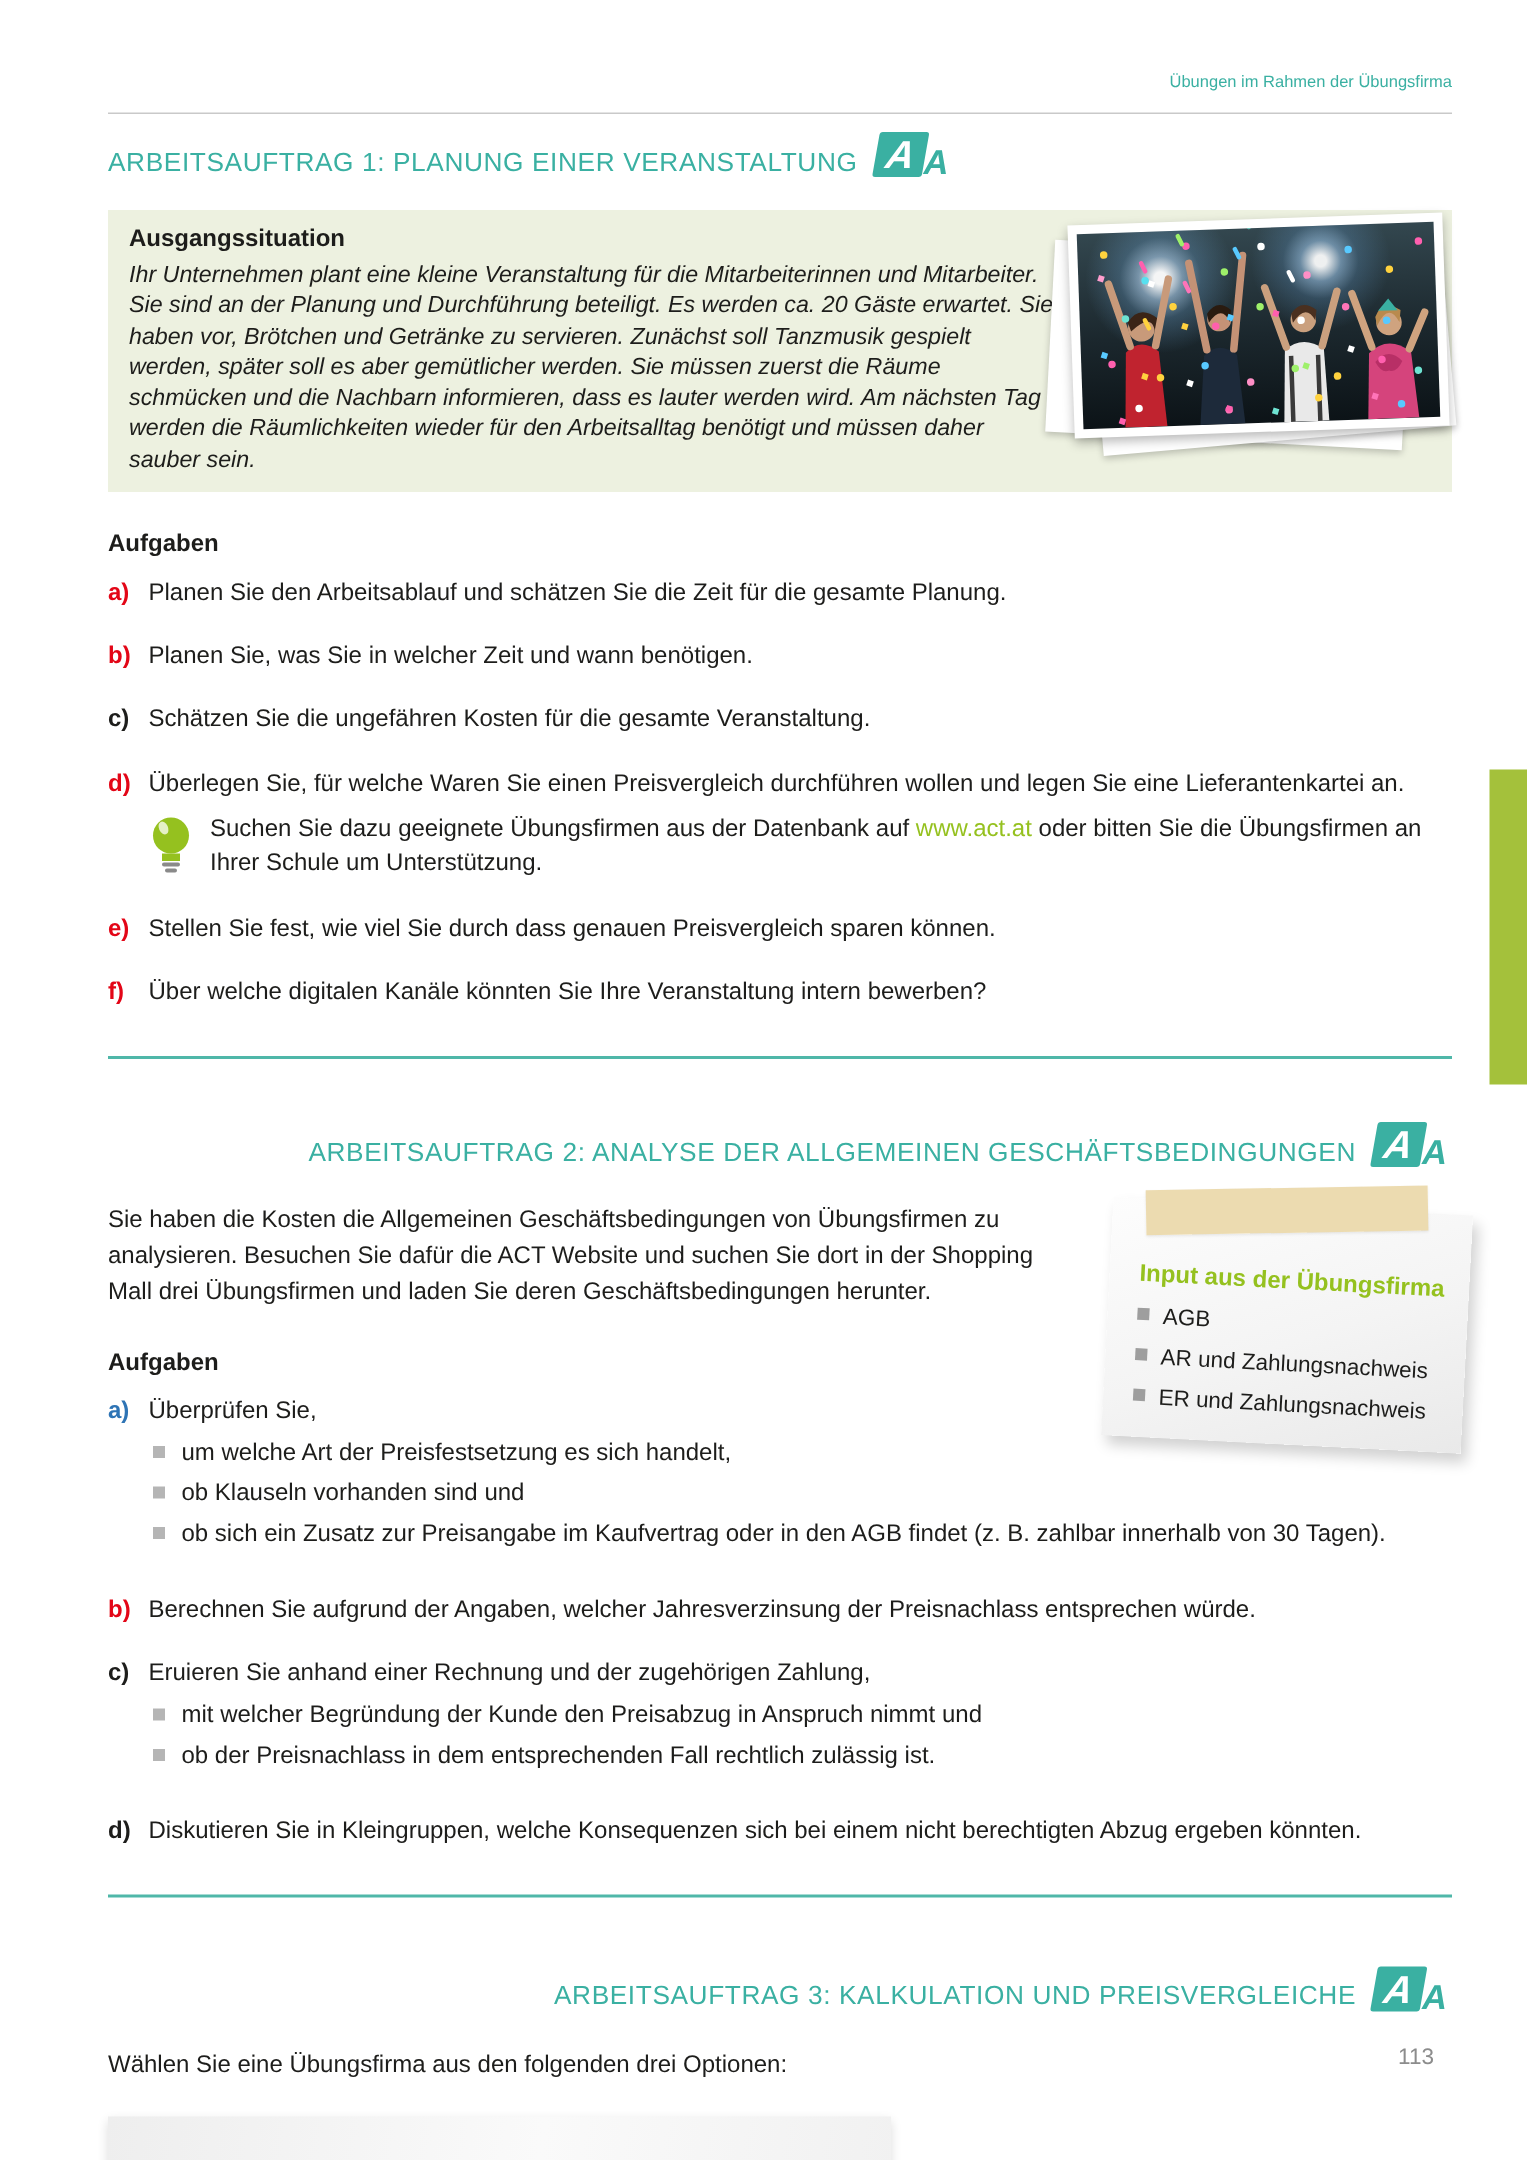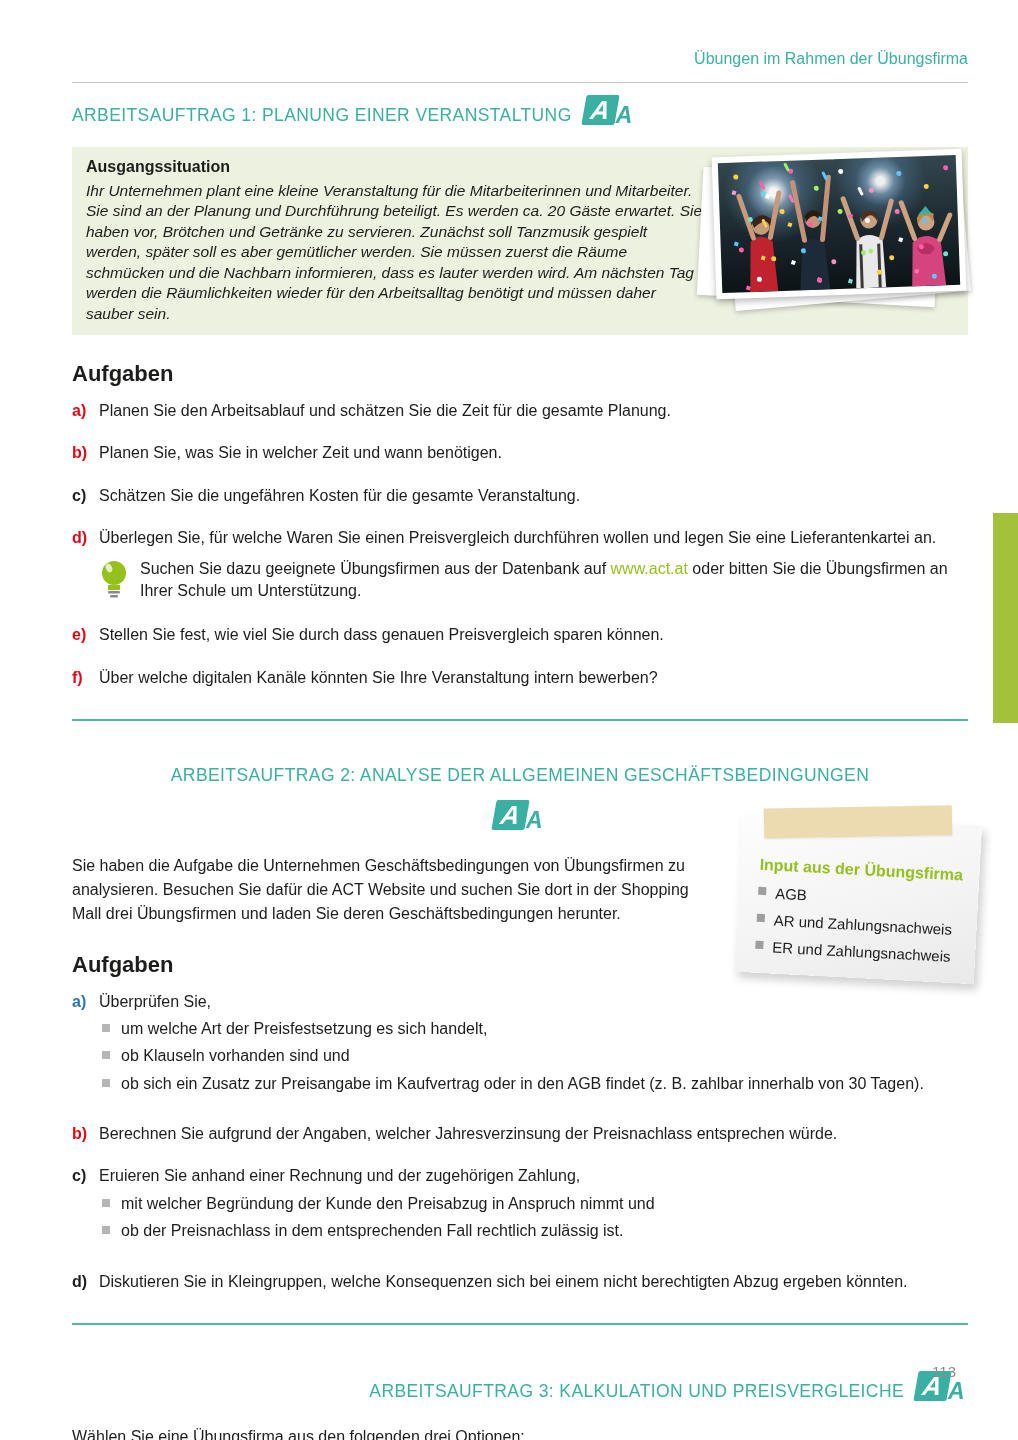--- a/index.html
+++ b/index.html
@@ -8,21 +8,21 @@
     font-family: "Liberation Sans", sans-serif;
     background:#ffffff; color:#1d1d1b;
     position:relative; overflow:hidden;
     font-size:16px; line-height:1.4;
   }
   .content { padding:0 50px 0 72px; position:relative; }
 
   
   .running-head {
     margin-top:48px; text-align:right;
-    color:#3ab0a2; font-size:16px;
+    color:#3ab0a2; font-size:11px;
   }
   .head-rule { border:none; border-top:1px solid #c9c9c9; margin-top:12px; }
 
   
   .sec-title-row { display:flex; align-items:center; gap:12px; }
   .sec-title-row.left  { justify-content:flex-start; margin-top:12px; }
   .sec-title-row.right { justify-content:flex-end; }
   .sec-title { color:#3ab0a2; font-size:17.5px; font-weight:normal; letter-spacing:.4px; }
 
   
@@ -80,42 +80,42 @@
     140px 8px #ff5fae,170px 35px #9ef06a,195px 15px #ffffff,220px 40px #ff74b8,
     40px 70px #58c9ff,70px 75px #ffd23e,100px 70px #ffffff,130px 78px #ff5fae,
     160px 70px #6ee3d2,190px 75px #ffd23e,215px 70px #ff9dce,25px 100px #9ef06a,
     65px 108px #ff5fae,125px 108px #58c9ff,185px 105px #ffffff; }
   .cf.st { width:3px; height:9px; border-radius:1.5px; transform:rotate(-25deg);
     box-shadow:30px 35px #ff5fae,75px 20px #ffd23e,105px 40px #6ee3d2,135px 30px #ffffff,
     165px 12px #ff8fc6,200px 45px #ffd23e,50px 60px #ff74b8,90px 55px #58c9ff,
     150px 45px #ffd23e,215px 55px #ff5fae,15px 70px #ffd23e,115px 85px #ffffff,60px 30px #9ef06a; }
 
   
-  .tasks-heading { margin-top:24px; font-size:22px; font-weight:bold; }
+  .tasks-heading { margin-top:24px; font-size:16px; font-weight:bold; }
   .task { display:flex; margin-top:10px; margin-bottom:20px; }
   .task-letter { width:27px; flex:none; font-weight:bold; }
   .lt-red   { color:#e30617; }
   .lt-blue  { color:#2e74b5; }
   .lt-black { color:#1d1d1b; }
   .task-text { flex:1; max-width:860px; }
 
   .sub-bullet { display:flex; gap:11px; margin:5px 0 5px 30px; }
   .sub-bullet .sq { width:8px; height:8px; background:#b5b5b5; margin-top:6px; flex:none; }
 
   
   .hint { display:flex; gap:12px; margin:2px 0 22px 28px; align-items:flex-start; }
   .bulb { flex:none; margin-top:2px; }
   .hint-text { max-width:836px; }
   .act-link { color:#95c11f; }
 
   .teal-rule { border:none; border-top:2px solid #4fb7a9; margin-top:30px; }
 
   
   .sec2 { position:relative; }
-  .sec2 .sec-title-row { margin-top:42px;flex-direction:column; }
+  .sec2 .sec-title-row { margin-top:42px; }
   .intro { margin-top:14px; width:645px; line-height:1.5; }
 
   .input-note {
     position:absolute; top:56px; right:-10px; width:240px;
     background:linear-gradient(160deg,#fdfdfd 0%,#f4f4f4 55%,#e9e9e9 100%);
     box-shadow:4px 6px 9px rgba(0,0,0,.18);
     transform:rotate(3deg);
     padding:40px 14px 16px 20px;
   }
   .tape {
@@ -250,21 +250,21 @@
 
   <section class="sec2">
     <div class="sec-title-row right">
       <h1 class="sec-title">ARBEITSAUFTRAG 2: ANALYSE DER ALLGEMEINEN GESCHÄFTSBEDINGUNGEN</h1>
       <span class="aa-logo">
         <span class="aa-big"><span>A</span></span>
         <span class="aa-small">A</span>
       </span>
     </div>
 
-    <p class="intro">Sie haben die Aufgabe die Unternehmen Geschäftsbedingungen von Übungsfirmen zu analysieren. Besuchen Sie dafür die ACT Website und suchen Sie dort in der Shopping Mall drei Übungsfirmen und laden Sie deren Geschäftsbedingungen herunter.</p>
+    <p class="intro">Sie haben die Kosten die Allgemeinen Geschäftsbedingungen von Übungsfirmen zu analysieren. Besuchen Sie dafür die ACT Website und suchen Sie dort in der Shopping Mall drei Übungsfirmen und laden Sie deren Geschäftsbedingungen herunter.</p>
 
     <div class="input-note">
       <div class="tape"></div>
       <div class="note-title">Input aus der Übungsfirma</div>
       <div class="note-item">
         <span class="sq"></span>
         <span>AGB</span>
       </div>
       <div class="note-item">
         <span class="sq"></span>

